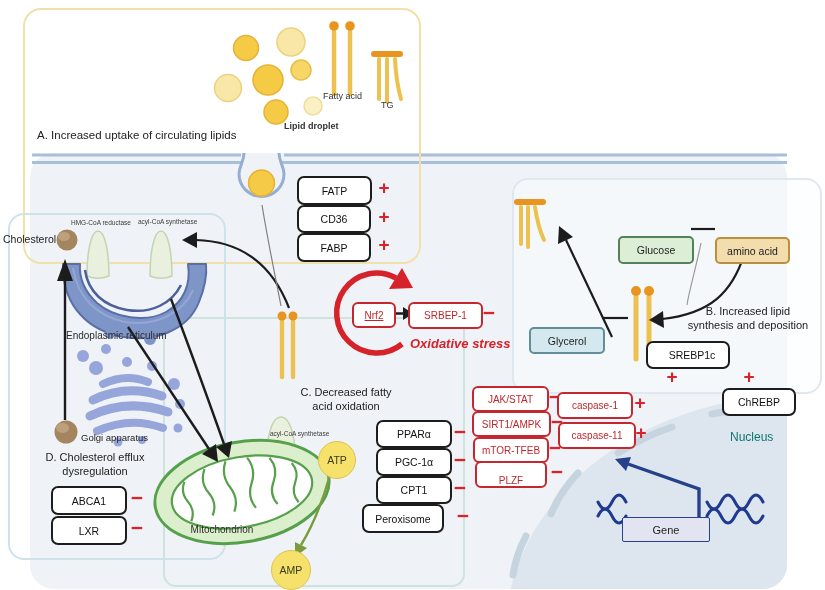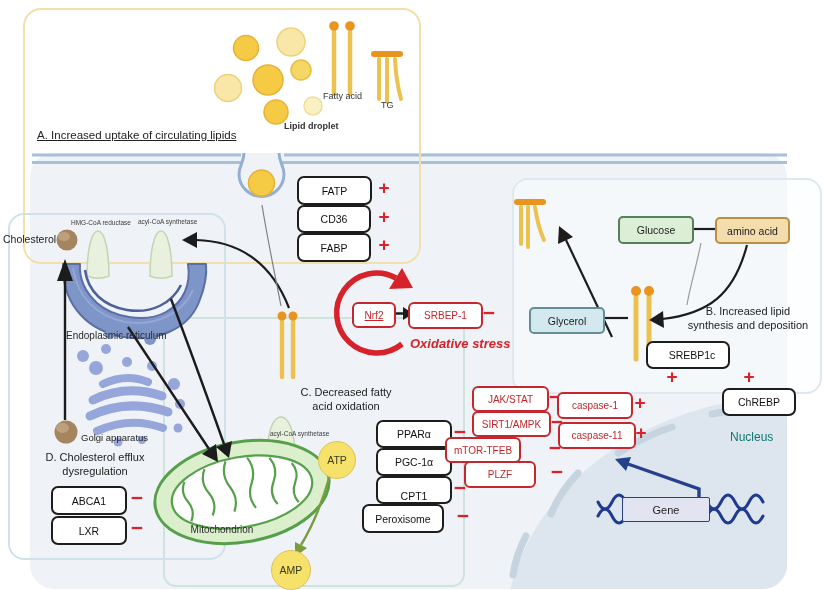--- a/index.html
+++ b/index.html
@@ -8,24 +8,24 @@
   .stage svg{position:absolute;left:0;top:0;}
   #under{z-index:1;} .panel{position:absolute;z-index:2;border-radius:16px;}
   #over{z-index:3;}
   .lbl,.bbox,.rbox,.fillbox,.sign,.circlebadge{position:absolute;z-index:4;}
   .lbl{white-space:nowrap;}
   .bbox{background:#fff;border:2px solid #1d1d1d;border-radius:7px;display:flex;
         align-items:center;justify-content:center;font-size:10.5px;color:#111;}
   .rbox{background:#fff;border:2px solid #c4272e;border-radius:6px;display:flex;
         align-items:center;justify-content:center;font-size:10px;color:#c0272d;}
   .fillbox{border-radius:5px;display:flex;align-items:center;justify-content:center;
-        font-size:10.5px;color:#222;}
+        font-size:10.5px;color:#222;margin-top:20px;}
   .sign{display:flex;align-items:center;justify-content:center;color:#d8232a;font-weight:800;}
   .plus{font-size:19px;} .minus{font-size:21px;}
-  .title{font-size:11.5px;color:#222;text-decoration:underline;}
+  .title{font-size:11.5px;color:#222;}
   .title2{font-size:11px;text-align:center;line-height:13.5px;color:#222;}
   .tiny{font-size:6.5px;color:#3a3a3a;}
   .small{font-size:9px;color:#333;}
   .org{font-size:10px;color:#2b2b2b;}
   .circlebadge{background:#f6e26a;border:1.5px solid #ddc257;border-radius:50%;
         display:flex;align-items:center;justify-content:center;font-size:10.5px;color:#3a3a1f;}
   .stress{font-size:13px;font-weight:bold;color:#d6222a;}
   .nuc{font-size:12px;color:#0f766e;}
 </style>
 </head>
@@ -266,21 +266,21 @@
     <div>acid oxidation</div>
   </div>
   <div class="bbox" style="left:376px;top:420px;width:72px;height:24px;">
       <span>PPARα</span>
     </div>
   <div class="sign minus" style="left:452px;top:419px;width:16px;height:26px;">−</div>
   <div class="bbox" style="left:376px;top:448px;width:72px;height:24px;">
       <span>PGC-1α</span>
     </div>
   <div class="sign minus" style="left:452px;top:447px;width:16px;height:26px;">−</div>
-  <div class="bbox" style="left:376px;top:476px;width:72px;height:24px;align-items:flex-end;">
+  <div class="bbox" style="left:376px;top:476px;width:72px;height:24px;">
       <span>CPT1</span>
     </div>
   <div class="sign minus" style="left:452px;top:475px;width:16px;height:26px;">−</div>
   <div class="bbox" style="left:362px;top:504px;width:78px;height:25px;">
       <span>Peroxisome</span>
     </div>
   <div class="sign minus" style="left:455px;top:503px;width:16px;height:26px;">−</div>
   <div class="lbl org" style="left:172px;top:524px;width:100px;text-align:center;">Mitochondrion</div>
   <div class="lbl tiny" style="left:270px;top:430px;">acyl-CoA synthetase</div>
   <div class="circlebadge" style="left:318px;top:441px;width:36px;height:36px;">ATP</div>
@@ -305,25 +305,25 @@
   <div class="lbl" style="left:81px;top:432px;font-size:9.5px;">Golgi apparatus</div>
 
   <div class="rbox" style="left:472px;top:386px;width:73px;height:22px;">
       <span>JAK/STAT</span>
     </div>
   <div class="sign minus" style="left:547px;top:385px;width:16px;height:24px;">−</div>
   <div class="rbox" style="left:472px;top:411px;width:75px;height:22px;">
       <span>SIRT1/AMPK</span>
     </div>
   <div class="sign minus" style="left:549px;top:410px;width:16px;height:24px;">−</div>
-  <div class="rbox" style="left:445px;top:437px;width:72px;height:22px;">
+  <div class="rbox" style="left:473px;top:437px;width:72px;height:22px;">
       <span>mTOR-TFEB</span>
     </div>
   <div class="sign minus" style="left:547px;top:436px;width:16px;height:24px;">−</div>
-  <div class="rbox" style="left:464px;top:461px;width:68px;height:23px;">
+  <div class="rbox" style="left:475px;top:461px;width:68px;height:23px;align-items:flex-end;">
       <span>PLZF</span>
     </div>
   <div class="sign minus" style="left:549px;top:460px;width:16px;height:24px;">−</div>
 
   <div class="rbox" style="left:557px;top:392px;width:72px;height:23px;">
       <span>caspase-1</span>
     </div>
   <div class="sign plus" style="left:630px;top:390px;width:20px;height:26px;">+</div>
   <div class="rbox" style="left:558px;top:422px;width:74px;height:23px;">
       <span>caspase-11</span>

